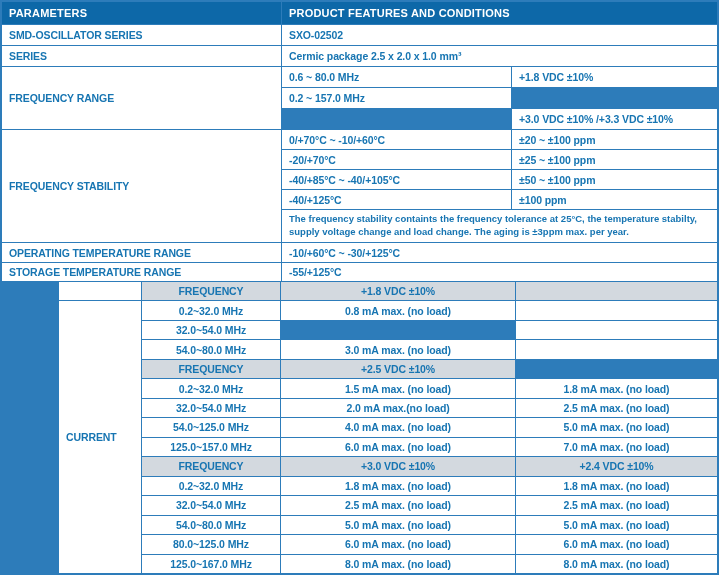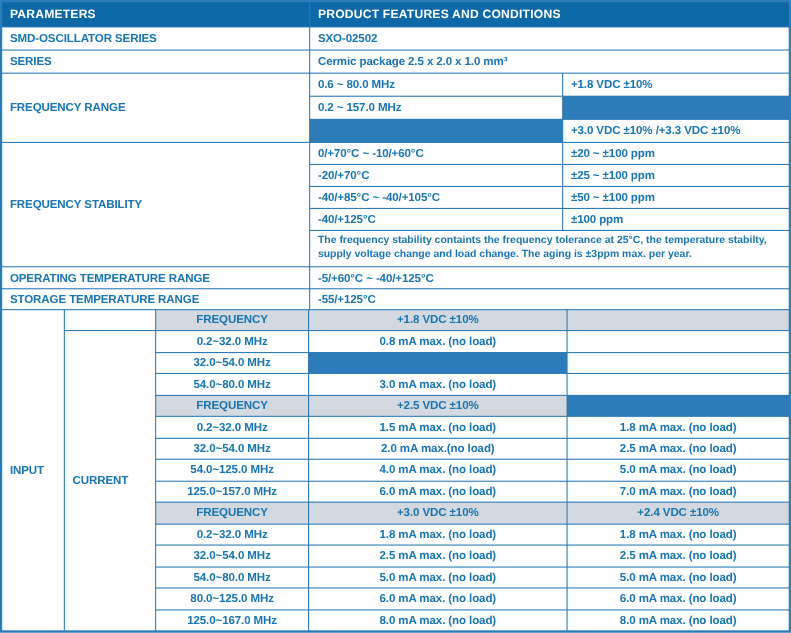--- a/index.html
+++ b/index.html
@@ -69,28 +69,27 @@
     <div class="cell left" style="grid-area:7/3/8/4">±20 ~ ±100 ppm</div>
     <div class="cell left" style="grid-area:8/2/9/3">-20/+70°C</div>
     <div class="cell left" style="grid-area:8/3/9/4">±25 ~ ±100 ppm</div>
     <div class="cell left" style="grid-area:9/2/10/3">-40/+85°C ~ -40/+105°C</div>
     <div class="cell left" style="grid-area:9/3/10/4">±50 ~ ±100 ppm</div>
     <div class="cell left" style="grid-area:10/2/11/3">-40/+125°C</div>
     <div class="cell left" style="grid-area:10/3/11/4">±100 ppm</div>
     <div class="cell note" style="grid-area:11/2/12/4">The frequency stability containts the frequency tolerance at 25°C, the temperature stabilty, supply voltage change and load change. The aging is ±3ppm max. per year.</div>
 
     <div class="cell left" style="grid-area:12/1/13/2">OPERATING TEMPERATURE RANGE</div>
-    <div class="cell left" style="grid-area:12/2/13/4">-5/+60°C ~ -40/+125°C</div>
+    <div class="cell left" style="grid-area:12/2/13/4">-10/+60°C ~ -30/+125°C</div>
 
     <div class="cell left" style="grid-area:13/1/14/2">STORAGE TEMPERATURE RANGE</div>
     <div class="cell left" style="grid-area:13/2/14/4">-55/+125°C</div>
   </div>
 
   <div class="igrid">
-    <div class="cell left" style="grid-area:1/1/16/2">INPUT</div>
     <div class="cell" style="grid-area:1/2/2/3"></div>
     <div class="cell left" style="grid-area:2/2/16/3">CURRENT</div>
 
     <div class="cell center gray" style="grid-area:1/3/2/4">FREQUENCY</div>
     <div class="cell center gray" style="grid-area:1/4/2/5">+1.8 VDC ±10%</div>
     <div class="cell center gray" style="grid-area:1/5/2/6"></div>
     <div class="cell center" style="grid-area:2/3/3/4">0.2~32.0 MHz</div>
     <div class="cell center" style="grid-area:2/4/3/5">0.8 mA max. (no load)</div>
     <div class="cell center" style="grid-area:2/5/3/6"></div>
     <div class="cell center" style="grid-area:3/3/4/4">32.0~54.0 MHz</div>

